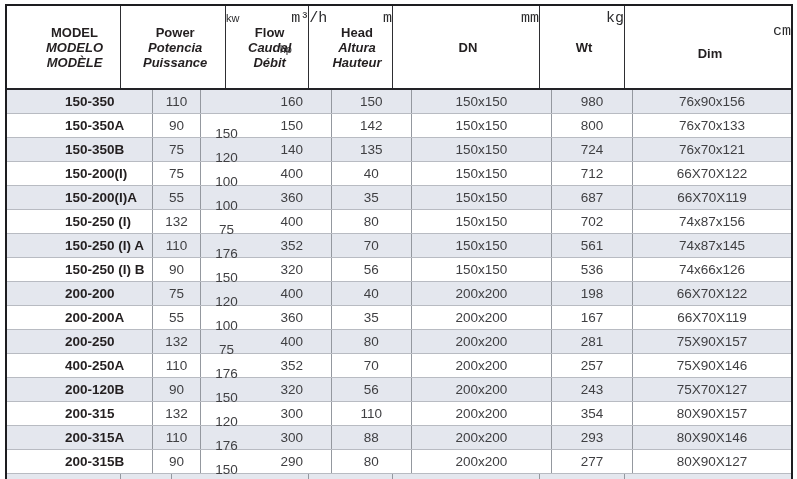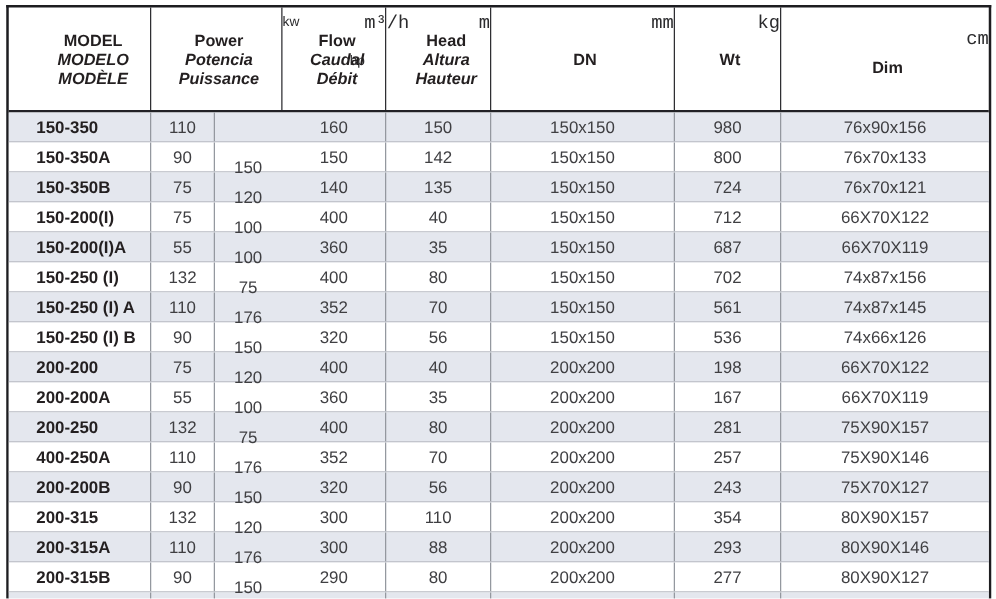--- a/index.html
+++ b/index.html
@@ -64,20 +64,21 @@
     font-size: 11px;
     color: #2b2b2d;
   }
   .hu.hp { border-left: 1px solid #2e2e32; }
   
   .row {
     display: flex;
     height: 24px;
     border-bottom: 1px solid #b8bbc2;
     background: #ffffff;
+    padding-left: 36px;
   }
   .row.shaded { background: #e4e7ee; }
   .cell {
     display: flex;
     align-items: center;
     justify-content: center;
     border-right: 1px solid #94989f;
     font-size: 13.5px;
     color: #3f3f42;
     white-space: nowrap;
@@ -288,21 +289,21 @@
           <div class="cell w-model model">400-250A</div>
           <div class="cell w-kw">110</div>
           <div class="cell w-hp">150</div>
           <div class="cell w-flow">352</div>
           <div class="cell w-head">70</div>
           <div class="cell w-dn">200x200</div>
           <div class="cell w-wt">257</div>
           <div class="cell w-dim">75X90X146</div>
         </div>
         <div class="row shaded">
-          <div class="cell w-model model">200-200B</div>
+          <div class="cell w-model model">200-120B</div>
           <div class="cell w-kw">90</div>
           <div class="cell w-hp">120</div>
           <div class="cell w-flow">320</div>
           <div class="cell w-head">56</div>
           <div class="cell w-dn">200x200</div>
           <div class="cell w-wt">243</div>
           <div class="cell w-dim">75X70X127</div>
         </div>
         <div class="row">
           <div class="cell w-model model">200-315</div>

